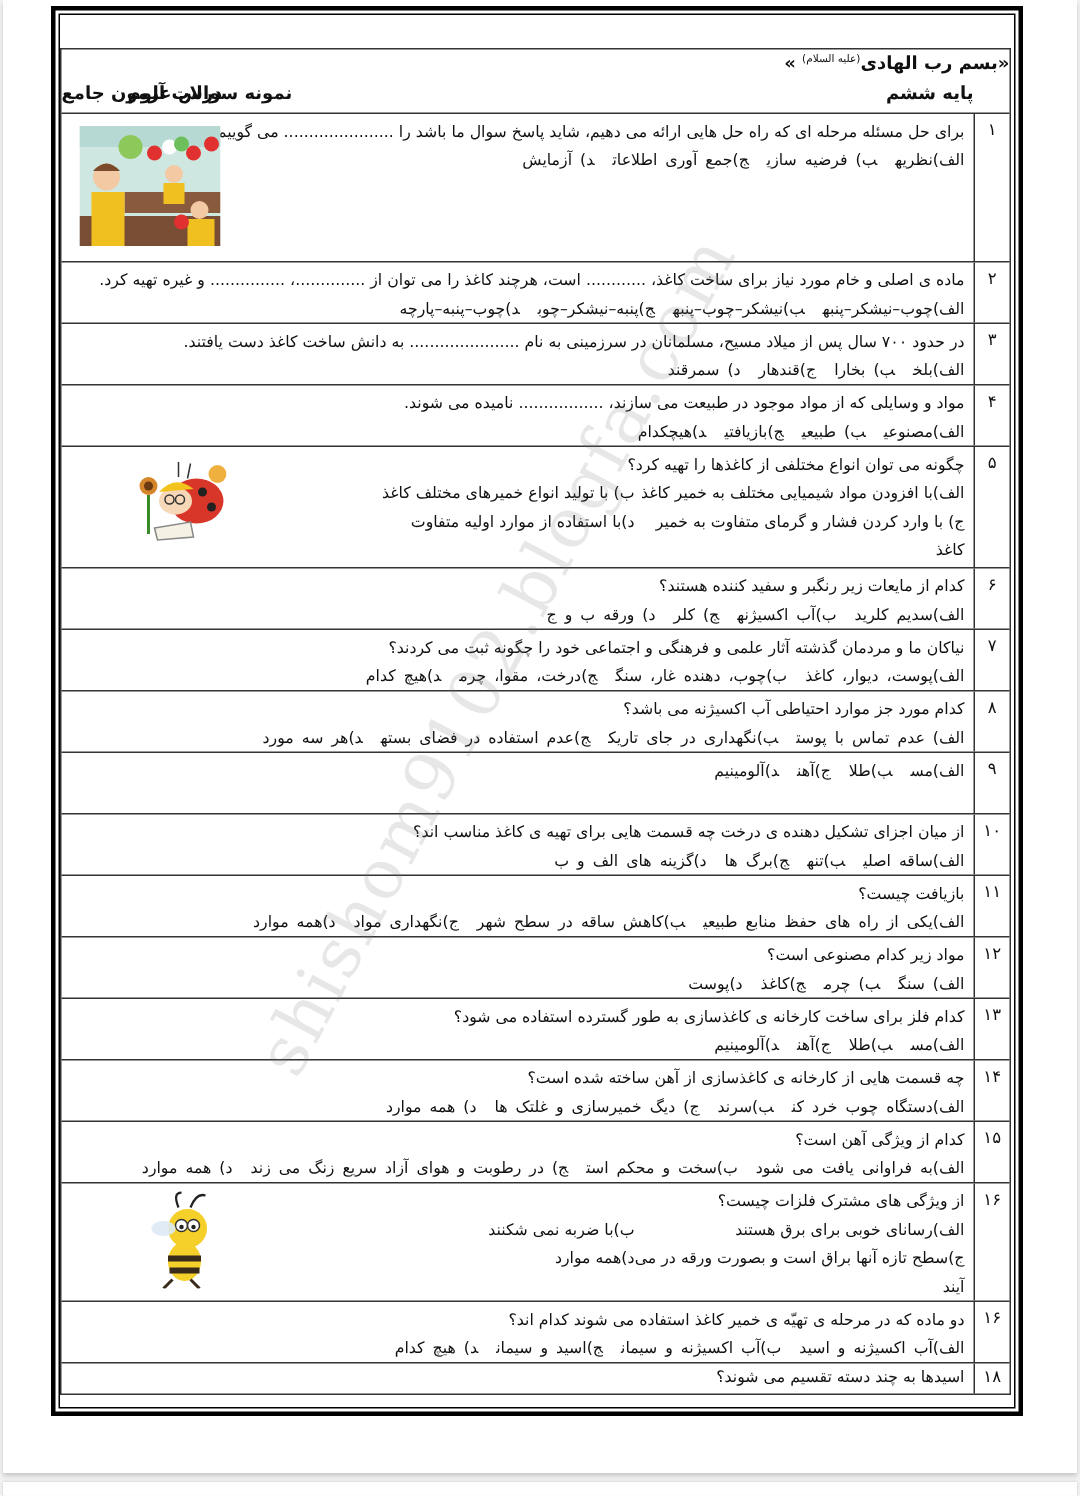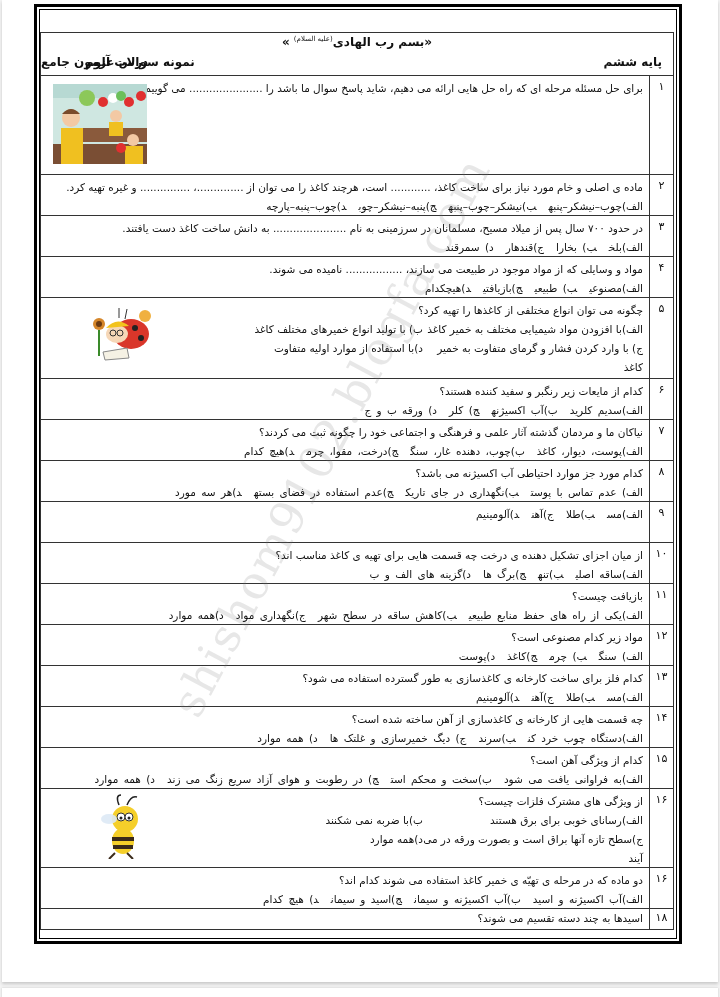--- a/index.html
+++ b/index.html
@@ -17,24 +17,24 @@
     border:3px solid #000; box-sizing:border-box;
   }
   .frame-inner {
     position:absolute; left:2px; top:2px; right:2px; bottom:2px; border:1px solid #000;
   }
   .sheet {
     position:absolute; left:40px; top:32px; width:634px;
     border:1px solid #333; box-sizing:border-box; direction:rtl;
   }
   .header { position:relative; height:42px; border-bottom:1px solid #333; }
-  .h-title { position:absolute; top:2px; left:0; right:0; text-align:center; font-size:12px; font-weight:bold; }
+  .h-title { position:absolute; top:2px; left:0; right:0; text-align:right; font-size:12px; font-weight:bold; }
   .h-title sup { font-size:7px; font-weight:normal; }
   .h-row { position:absolute; top:20px; left:0; right:0; height:20px; font-size:12px; font-weight:bold; }
-  .h-grade { position:absolute; right:11px; top:2px;margin-left:48px; }
+  .h-grade { position:absolute; right:24px; top:2px;margin-left:48px; }
   .h-exam { position:absolute; left:0; right:0; text-align:left; top:2px; }
   .h-subject { position:absolute; left:44px; top:2px; }
 
   .row { display:flex; border-bottom:1px solid #333; position:relative; }
   .row:last-child { border-bottom:none; }
   .num { width:24px; flex:0 0 24px; border-left:1px solid #333; text-align:center; font-size:11px; padding-top:4px; box-sizing:border-box; }
   .body { flex:1; padding:3px 6px 2px 6px; font-size:10.5px; line-height:19px; position:relative; }
   .q { white-space:nowrap; }
   .opts { white-space:nowrap; word-spacing:2px; }
   .opt { margin-left:12px; }
@@ -63,20 +63,23 @@
       <span class="h-grade">پایه ششم</span>
       <span class="h-exam">نمونه سوالات آزمون جامع</span>
       <span class="h-subject">درس علوم</span>
     </div>
   </div>
 
   <div class="row" style="height:98px">
     <div class="num">۱</div>
     <div class="body">
       <div class="q">برای حل مسئله مرحله ای که راه حل هایی ارائه می دهیم، شاید پاسخ سوال ما باشد را ...................... می گوییم.</div>
+      <div class="opts">
+        <span class="opt">الف)نظریه</span><span class="opt">ب) فرضیه سازی</span><span class="opt">ج)جمع آوری اطلاعات</span><span class="opt">د) آزمایش</span>
+      </div>
       <svg class="illus" style="left:12px;top:8px" width="94" height="80" viewBox="0 0 94 80">
         <rect width="94" height="80" fill="#cfe7e1"></rect>
           <rect x="0" y="0" width="94" height="14" fill="#b7d9d3"></rect>
         <rect x="30" y="44" width="64" height="14" fill="#8a5a3c"></rect>
           <rect x="0" y="60" width="94" height="20" fill="#7a4e34"></rect>
         <circle cx="34" cy="14" r="8" fill="#8cc85a"></circle>
           <circle cx="50" cy="18" r="5" fill="#e03030"></circle>
           <circle cx="60" cy="14" r="5" fill="#fff"></circle>
           <circle cx="68" cy="12" r="5" fill="#6cbf5a"></circle>
           <circle cx="76" cy="18" r="5" fill="#e03030"></circle>

